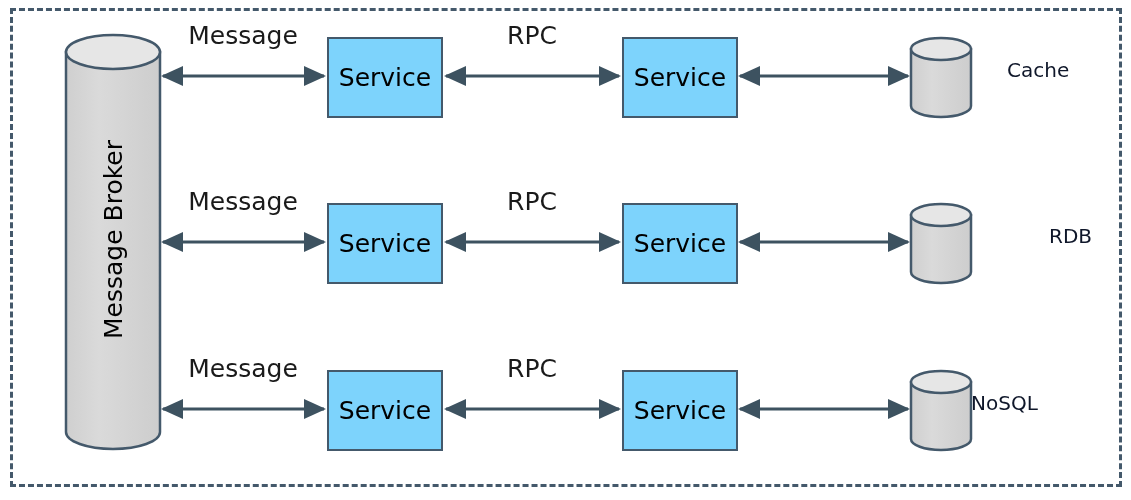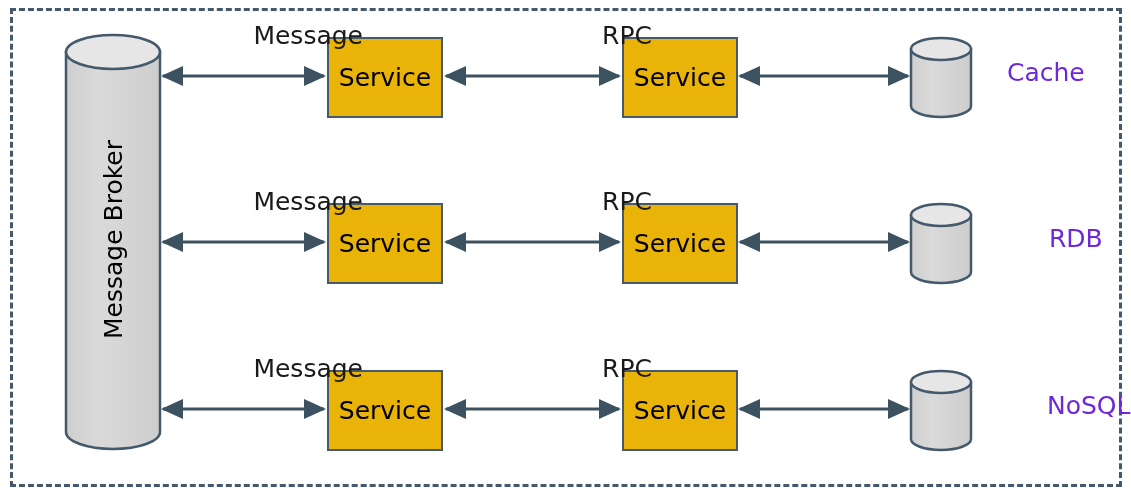--- a/index.html
+++ b/index.html
@@ -29,41 +29,41 @@
   }
   svg.layer {
     position: absolute;
     left: 0;
     top: 0;
     width: 1131px;
     height: 500px;
   }
   .svc-box {
     position: absolute;
-    background: #eab308;
+    background: #7dd3fc;
     border: 2px solid #44596b;
     box-sizing: border-box;
     display: flex;
     align-items: center;
     justify-content: center;
     color: #000000;
     font-size: 25px;
     letter-spacing: 0px;
   }
   .edge-label {
     position: absolute;
     color: #1a1a1a;
     font-size: 25px;
     white-space: nowrap;
-    text-align: right;
+    text-align: center;
   }
   .store-label {
     position: absolute;
-    color: #6d28d9;
-    font-size: 25px;
+    color: #0f172a;
+    font-size: 20px;
     white-space: nowrap;
   }
   .broker-label {
     position: absolute;
     color: #000000;
     font-size: 25px;
     white-space: nowrap;
     transform-origin: 50% 50%;
     transform: rotate(-90deg);
     text-align: center;
@@ -147,15 +147,15 @@
   <div class="store-label" style="left:1049px; top:224px;">RDB</div>
 
   <div class="svc-box" style="left:327px; top:370px; width:116px; height:81px;">
     <span>Service</span>
   </div>
   <div class="svc-box" style="left:622px; top:370px; width:116px; height:81px;">
     <span>Service</span>
   </div>
   <div class="edge-label" style="left:243px; top:354px; width:240px; margin-left:-120px;">Message</div>
   <div class="edge-label" style="left:532px; top:354px; width:240px; margin-left:-120px;">RPC</div>
-  <div class="store-label" style="left:1047px; top:391px;">NoSQL</div>
+  <div class="store-label" style="left:971px; top:391px;">NoSQL</div>
 
 </div>
 
 </body></html>

